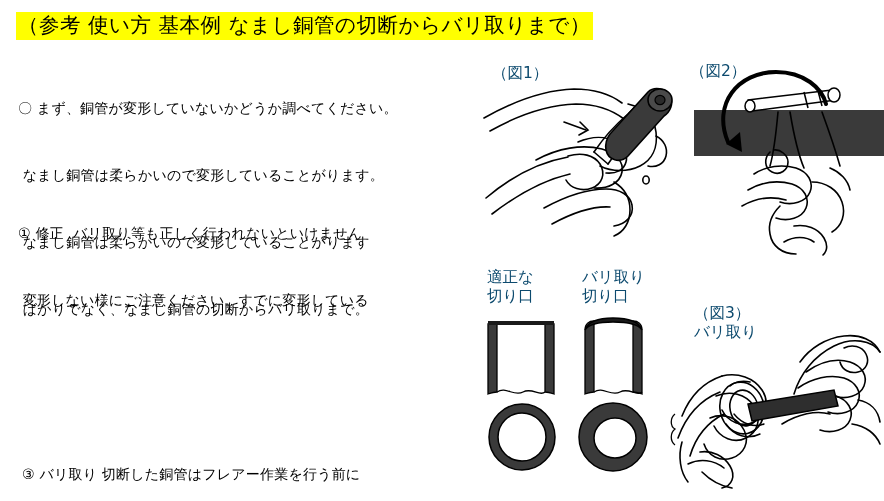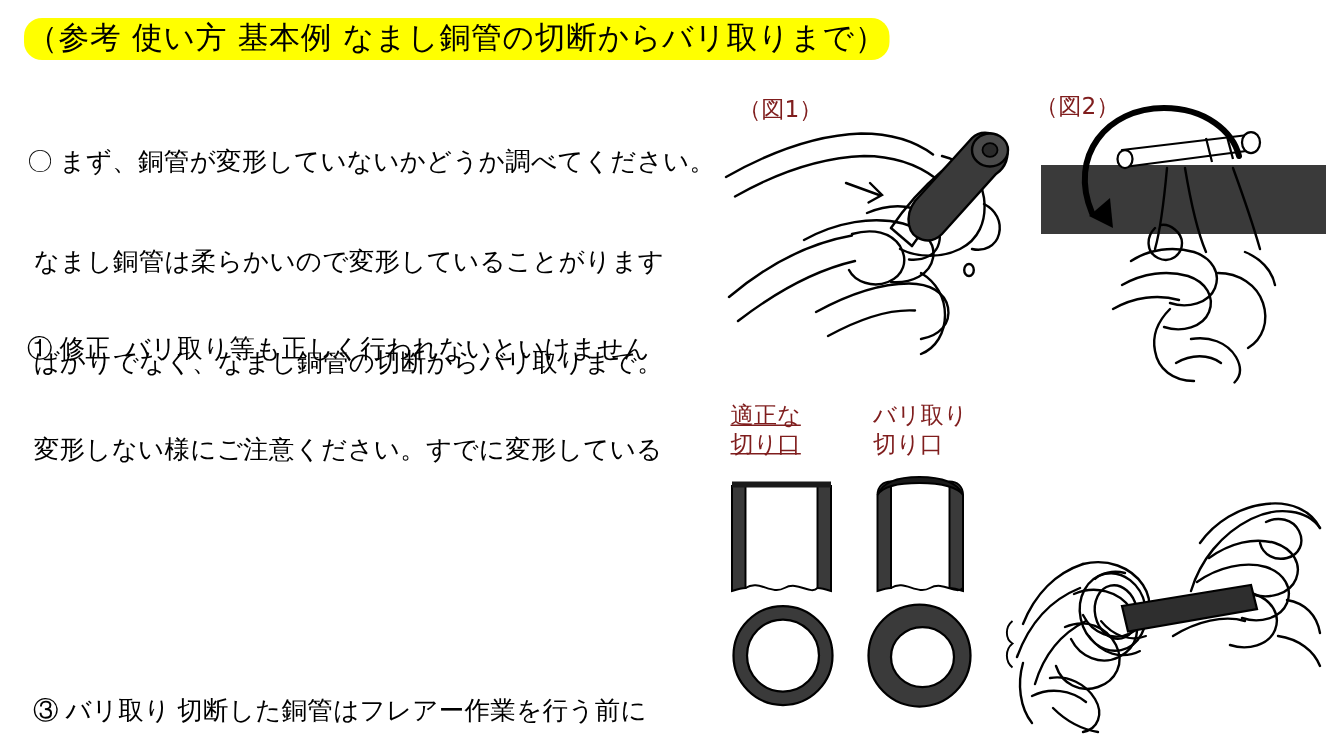--- a/index.html
+++ b/index.html
@@ -27,85 +27,84 @@
   }
   #doc-title {
     display: inline-block;
     background: #ffff00;
     color: #000000;
     font-size: 20.5px;
     line-height: 25px;
     letter-spacing: 0.5px;
     padding: 1px 2px 2px 2px;
     white-space: nowrap;
-    border-radius: 12px;
   }
 
   
   #text-col {
     position: absolute;
     left: 0;
     top: 46px;
     width: 480px;
   }
   .para {
-    font-size: 17px;
+    font-size: 14px;
     line-height: 22.4px;
     letter-spacing: 0.2px;
     white-space: pre;
-    font-family: Liberation Serif, serif;
   }
   .para .ln { display: block; }
 
   #para-0 { position: absolute; left: 18px; top: 6px; }
   #para-1 { position: absolute; left: 18px; top: 131px; }
   #para-2 { position: absolute; left: 22px; top: 250px; }
   #para-3 { position: absolute; left: 22px; top: 372px; }
 
   
   .fig {
     position: absolute;
   }
   .fig-label {
     position: absolute;
     font-size: 15.5px;
     line-height: 18.5px;
     white-space: pre;
-    color: #7f1d1d;
+    color: #0c4a6e;
   }
 
   
   #fig1 { left: 482px; top: 56px; width: 198px; height: 200px; }
   #fig1-label { left: 10px; top: 8px; }
   
   #fig2 { left: 682px; top: 56px; width: 202px; height: 200px; }
   #fig2-label { left: 8px; top: 6px; }
   
   #figcs { left: 482px; top: 266px; width: 200px; height: 235px; }
-  #cs-label-a { left: 5px; top: 2px; text-decoration: underline; }
+  #cs-label-a { left: 5px; top: 2px; }
   #cs-label-b { left: 100px; top: 2px; }
   
   #fig3 { left: 676px; top: 282px; width: 208px; height: 219px; }
   #fig3-label { left: 18px; top: 22px; }
 
   svg { display: block; }
 </style>
 </head>
 <body>
 
 <div id="page">
 
   <div id="title-wrap">
     <span id="doc-title">（参考 使い方 基本例 なまし銅管の切断からバリ取りまで）</span>
   </div>
 
   <div id="text-col">
 
     <div class="para" id="para-0">
       <span class="ln">〇 まず、銅管が変形していないかどうか調べてください。</span>
+      <span class="ln"> なまし銅管は柔らかいので変形していることがります。</span>
       <span class="ln"> なまし銅管は柔らかいので変形していることがります</span>
       <span class="ln"> ばかりでなく、なまし銅管の切断からバリ取りまで。</span>
     </div>
 
     <div class="para" id="para-1">
       <span class="ln">① 修正  バリ取り等も正しく行われないといけません</span>
       <span class="ln"> 変形しない様にご注意ください。すでに変形している</span>
     </div>
 
     <div class="para" id="para-2">
@@ -250,20 +249,21 @@
         <ellipse cx="133" cy="172" rx="21" ry="20" fill="#ffffff" stroke="#000" stroke-width="1.5"></ellipse>
       </g>
 
       <g fill="none" stroke="#000" stroke-width="1.3">
         <path d="M193 148 C188 152 188 160 193 163 C188 167 188 175 193 179"></path>
       </g>
     </svg>
   </div>
 
   <div class="fig" id="fig3">
+    <span class="fig-label" id="fig3-label"><span>（図3）</span><br><span>バリ取り</span></span>
 
     <svg width="208" height="219" viewBox="0 0 208 219">
       <g fill="none" stroke="#000" stroke-width="1.6" stroke-linecap="round" stroke-linejoin="round">
 
         <path d="M118 112 C124 92 138 74 158 64 C176 55 196 58 204 70"></path>
         <path d="M124 80 C134 66 150 56 168 54 C184 52 198 58 204 70"></path>
 
         <path d="M130 90 C144 80 160 76 174 80 C186 84 192 94 188 104
                  C184 114 170 118 158 114"></path>
         <path d="M122 106 C136 96 154 92 168 96 C180 100 186 110 182 120

